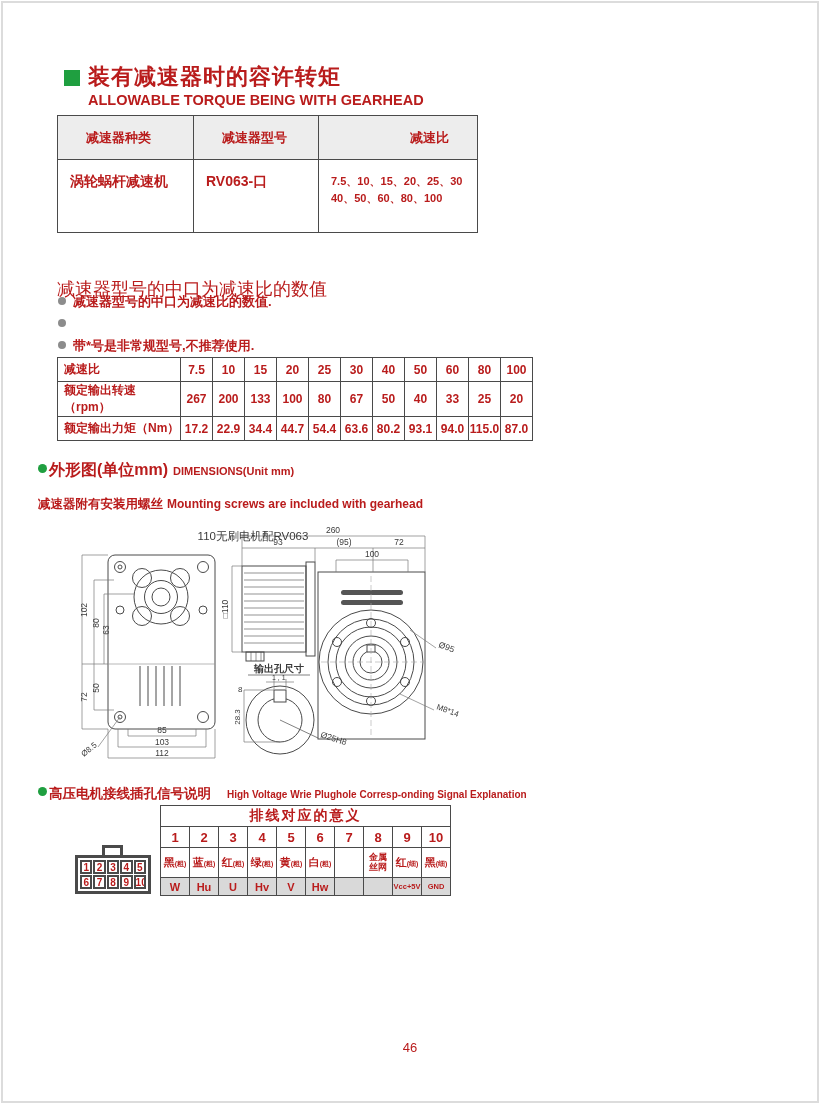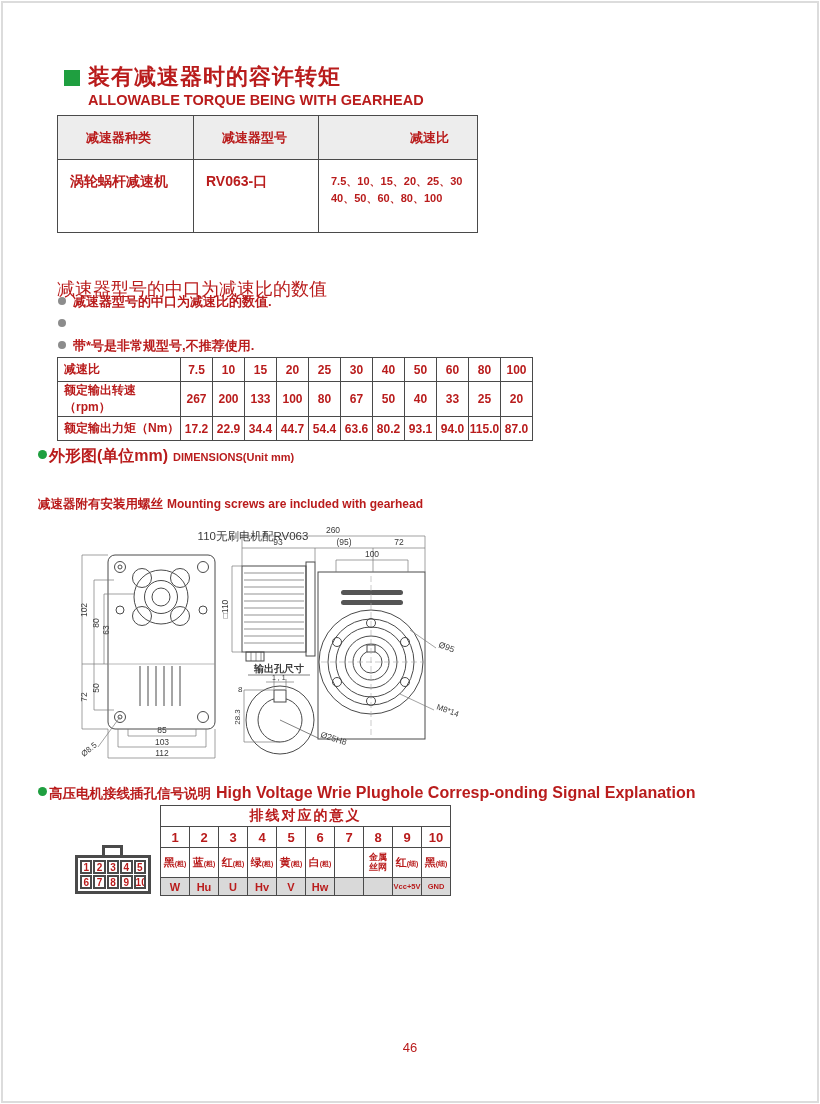--- a/index.html
+++ b/index.html
@@ -34,29 +34,29 @@
 
   
   .ratio-table { position:absolute; left:57px; top:357px; border-collapse:collapse; }
   .ratio-table td { border:1px solid #4a4a4a; height:24px; font-size:12px; font-weight:600; text-align:center; }
   .ratio-table .rt-label { width:123px; text-align:left; padding-left:6px; }
   .ratio-table .rt-cell { width:32px;margin-top:12px; }
 
   
   .sec-head { position:absolute; white-space:nowrap; }
   .gdot { display:inline-block; width:9px; height:9px; border-radius:50%; background:#1f9f40; margin-right:2px; vertical-align:2px; }
-  .dims-head { left:38px; top:446px; }
+  .dims-head { left:38px; top:460px; }
   .dims-head .zh { font-size:16px; font-weight:bold; }
   .dims-head .en { font-size:11px; font-weight:bold; margin-left:5px; }
   .dims-sub { position:absolute; left:38px; top:494px; white-space:nowrap; }
   .dims-sub .zh { font-size:12.5px; font-weight:bold; }
   .dims-sub .en { font-size:12px; font-weight:bold; margin-left:4px; }
   .wire-head { left:38px; top:784px; }
   .wire-head .zh { font-size:13.5px; font-weight:bold; }
-  .wire-head .en { font-size:16px; font-weight:bold; margin-left:5px; }
+  .wire-head .en { font-size:10px; font-weight:bold; margin-left:16px; }
 
   
   .drawing { position:absolute; left:78px; top:514px; }
   .drawing text { font-family:"Liberation Sans","DejaVu Sans",sans-serif; fill:#3a3a3a; }
 
   
   .connector { position:absolute; left:75px; top:845px; width:76px; height:49px; }
   .conn-tab { position:absolute; left:27px; top:0; width:21px; height:13px; border:3px solid #4a4a4a; background:#fff; }
   .conn-body { position:absolute; left:0; top:10px; width:76px; height:39px; border:3px solid #4a4a4a; background:#fff;
                display:grid; grid-template-columns:repeat(5,1fr); gap:1px; padding:2px; }

